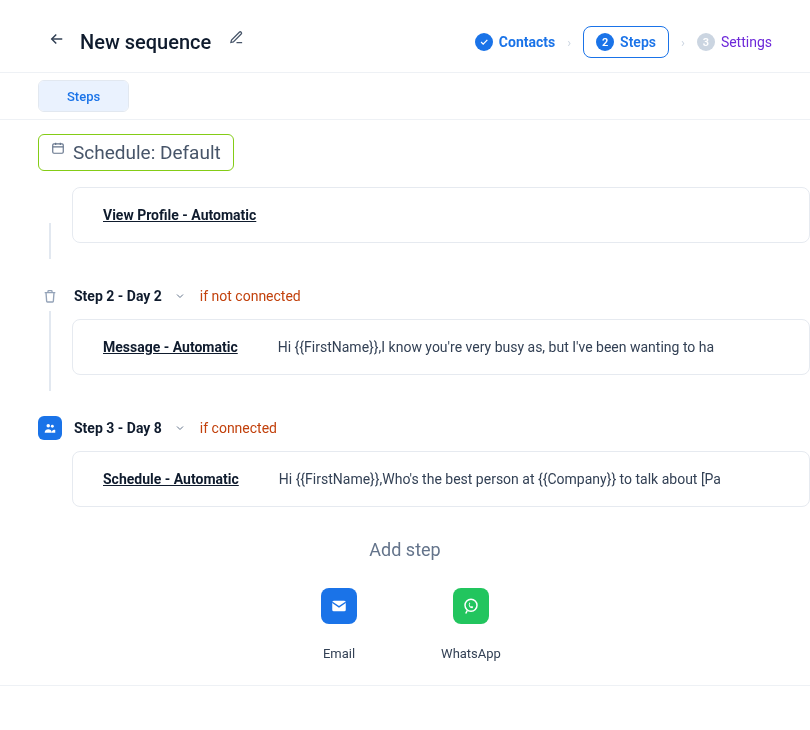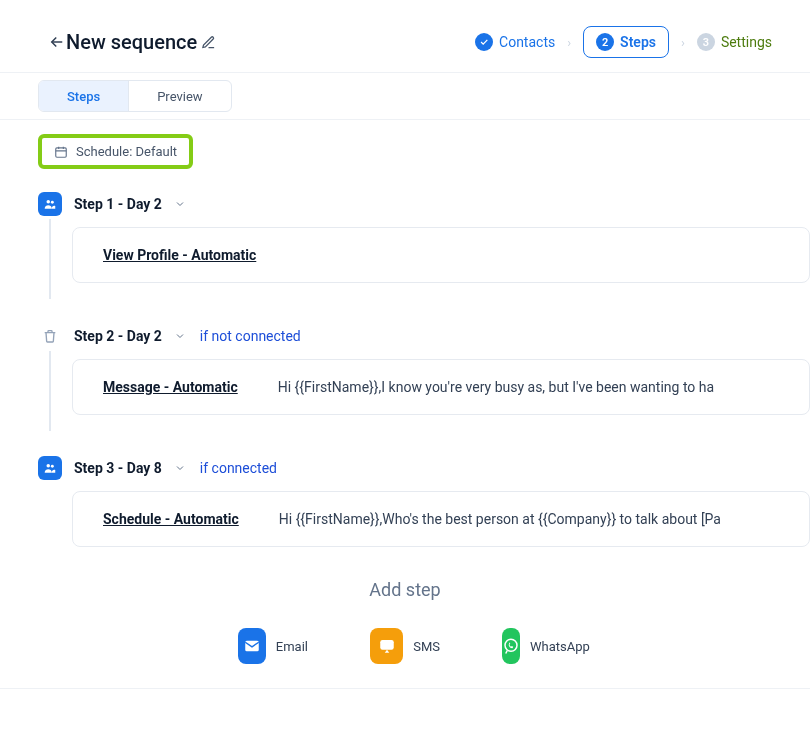--- a/index.html
+++ b/index.html
@@ -22,74 +22,74 @@
   }
 
   
   .header {
     display: flex;
     align-items: center;
     justify-content: space-between;
     padding: 28px 38px 16px 48px;
     height: 72px;
   }
-  .header-left { display: flex; align-items: center; }
+  .header-left { display: flex; gap: 14px; }
   .back-arrow { width: 18px; height: 18px; cursor: pointer; color:#334155; }
   .page-title { font-size: 20px; font-weight: 500; color: #0f1b2d; }
   .edit-icon { width: 15px; height: 15px; color: #475569; cursor: pointer; margin-left:4px;}
   .stepper { display: flex; align-items: center; gap: 12px; }
   .stepper-item { display: flex; align-items: center; gap: 6px; font-size: 14px; }
   .stepper-check {
     width:18px;height:18px;border-radius:50%;background:#1a73e8;display:flex;align-items:center;justify-content:center;color:#fff;font-size:11px;
   }
-  .stepper-item.contacts .stepper-label { color:#1a73e8; font-weight:400; }
+  .stepper-item.contacts .stepper-label { color:#1a73e8; font-weight:700; }
   .stepper-chevron { color:#cbd5e1; font-size:13px; }
   .stepper-item.current {
     border:1.5px solid #1a73e8; border-radius:8px; padding:6px 12px;
   }
   .stepper-num { width:18px;height:18px;border-radius:50%;display:flex;align-items:center;justify-content:center;font-size:11px;font-weight:600; }
   .stepper-item.current .stepper-num { background:#1a73e8;color:#fff; }
   .stepper-item.current .stepper-label { color:#1a73e8;font-weight:600;font-size:14px; }
   .stepper-item.upcoming .stepper-num { background:#cbd5e1;color:#fff; }
-  .stepper-item.upcoming .stepper-label { color:#4d7c0f; }
+  .stepper-item.upcoming .stepper-label { color:#6d28d9; }
 
   
   .tabs-row {
     display:flex;align-items:center;padding:0 38px;border-top:1px solid #eef1f5;border-bottom:1px solid #eef1f5;height:48px;
   }
   .tabs {
     display:flex;border:1px solid #e2e8f0;border-radius:6px;overflow:hidden;height:32px;
   }
   .tab {
     padding:0 28px;display:flex;align-items:center;font-size:13px;cursor:pointer;border-right:1px solid #e2e8f0;
   }
   .tab:last-child{border-right:none;}
   .tab.active { background:#eaf2fe;color:#1a73e8;font-weight:500; }
   .tab.inactive { color:#475569; }
 
   
   .schedule-row { padding:14px 38px 6px; }
   .schedule-pill {
-    display:inline-flex;align-items:center;gap:8px;border:4px solid #84cc16;border-radius:6px;padding:6px 12px;font-size:13px;color:#475569;cursor:pointer;
+    display:inline-flex;align-items:flex-start;gap:8px;border:1px solid #84cc16;border-radius:6px;padding:6px 12px;font-size:19px;color:#475569;cursor:pointer;
   }
 
   
   .steps-area { padding:8px 0 0 38px; }
   .step-block { position:relative; }
   .step-header {
     display:flex;align-items:center;gap:12px;height:42px;
   }
   .step-badge {
     width:24px;height:24px;border-radius:6px;display:flex;align-items:center;justify-content:center;color:#fff;flex-shrink:0;
   }
   .step-badge.people { background:#1a73e8; }
   .step-badge.trash { background:transparent;color:#94a3b8; }
   .step-title { font-size:14px;font-weight:700;color:#0f1b2d; }
   .step-chevron { color:#64748b;cursor:pointer; }
-  .step-cond { color:#1d4ed8;font-size:14px;margin-left:2px; }
+  .step-cond { color:#c2410c;font-size:14px;margin-left:2px; }
 
   .vline {
     position:absolute;left:11px;top:36px;bottom:-16px;width:2px;background:#e2e8f0;
   }
   .step-block:last-child .vline { display:none; }
 
   .step-card {
     margin-left:34px;border:1px solid #e6eaf0;border-radius:8px;padding:18px 30px;display:flex;align-items:center;gap:40px;margin-top:2px;margin-bottom:32px;
     min-height:56px;
   }
@@ -100,21 +100,21 @@
   
   .addstep {
     text-align:center;margin-top:20px;
   }
   .addstep-title {
     color:#64748b;font-size:18px;margin-bottom:28px;
   }
   .addstep-row {
     display:flex;justify-content:center;gap:62px;border-bottom:1px solid #eef1f5;padding-bottom:24px;
   }
-  .addstep-item { display:flex;flex-direction:row;align-items:center;gap:10px;cursor:pointer;width:70px; }
+  .addstep-item { display:flex;flex-direction:column;align-items:center;gap:22px;cursor:pointer;width:70px; }
   .addstep-icon {
     width:36px;height:36px;border-radius:8px;display:flex;align-items:center;justify-content:center;color:#fff;
   }
   .bg-blue{background:#1a73e8;} .bg-green{background:#22c55e;} .bg-orange{background:#f59e0b;} .bg-green2{background:#22c55e;}
   .addstep-label { font-size:13px;color:#334155; }
 
   
   .container::after{
     content:"";position:absolute;left:0;right:0;bottom:0;height:60px;
     box-shadow:0 18px 30px -14px rgba(0,0,0,.08) inset;pointer-events:none;border-radius:0 0 24px 24px;
@@ -162,56 +162,38 @@
       <div class="stepper-item upcoming">
         <span class="stepper-num">3</span>
         <span class="stepper-label">Settings</span>
       </div>
     </div>
   </div>
 
   <div class="tabs-row">
     <div class="tabs">
       <div class="tab active">Steps</div>
-      <div class="tab inactive">Preview</div>
     </div>
   </div>
 
   <div class="schedule-row">
     <div class="schedule-pill">
       <span>
         <svg width="14" height="14" viewBox="0 0 24 24" fill="none" stroke="#64748b" stroke-width="2">
             <rect x="3" y="5" width="18" height="16" rx="2"></rect>
             <path d="M3 10h18M8 3v4M16 3v4"></path>
           </svg>
       </span>
       <span>Schedule: Default</span>
     </div>
   </div>
 
   <div class="steps-area" id="steps-area">
       <div class="step-block">
     <div class="vline"></div>
-    <div class="step-header">
-      <span class="step-badge people">
-            <svg width="14" height="14" viewBox="0 0 24 24" fill="#fff">
-              <circle cx="9" cy="8" r="3"></circle>
-              <circle cx="16" cy="9" r="2.5"></circle>
-              <path d="M3 19c0-3 3-5 6-5s6 2 6 5v1H3z"></path>
-              <path d="M15 20v-1c0-2 2-4 4-4 1 0 2 .3 2 .3V20z"></path>
-            </svg>
-          </span>
-      <span class="step-title">Step 1 - Day 2</span>
-      <span class="step-chevron">
-            <svg width="12" height="12" viewBox="0 0 24 24" fill="none" stroke="currentColor" stroke-width="2">
-              <path d="M6 9l6 6 6-6"></path>
-            </svg>
-          </span>
-
-    </div>
     <div class="step-card">
       <span class="card-title">View Profile - Automatic</span>
 
     </div>
       </div>
       <div class="step-block">
     <div class="vline"></div>
     <div class="step-header">
       <span class="step-badge trash">
             <svg width="16" height="16" viewBox="0 0 24 24" fill="none" stroke="#94a3b8" stroke-width="2">
@@ -263,29 +245,20 @@
         <div class="addstep-item">
     <span class="addstep-icon bg-blue">
             <svg width="18" height="18" viewBox="0 0 24 24" fill="#fff">
               <rect x="3" y="5" width="18" height="14" rx="2"></rect>
               <path d="M3 7l9 6 9-6" fill="none" stroke="#1a73e8" stroke-width="2"></path>
             </svg>
           </span>
     <span class="addstep-label">Email</span>
         </div>
         <div class="addstep-item">
-    <span class="addstep-icon bg-orange">
-            <svg width="18" height="18" viewBox="0 0 24 24" fill="#fff">
-              <rect x="3" y="4" width="18" height="13" rx="3"></rect>
-              <path d="M9 21l3-4 3 4z"></path>
-            </svg>
-          </span>
-    <span class="addstep-label">SMS</span>
-        </div>
-        <div class="addstep-item">
     <span class="addstep-icon bg-green2">
             <svg width="18" height="18" viewBox="0 0 24 24" fill="none" stroke="#fff" stroke-width="2">
               <circle cx="12" cy="11" r="8"></circle>
               <path d="M5 22l2-4"></path>
               <path d="M9 10c0 3 2 5 5 5l1-2-2-1-1 1c-1-1-2-2-2-3l1-1-1-2z" fill="#fff" stroke="none"></path>
             </svg>
           </span>
     <span class="addstep-label">WhatsApp</span>
         </div>
       </div>

